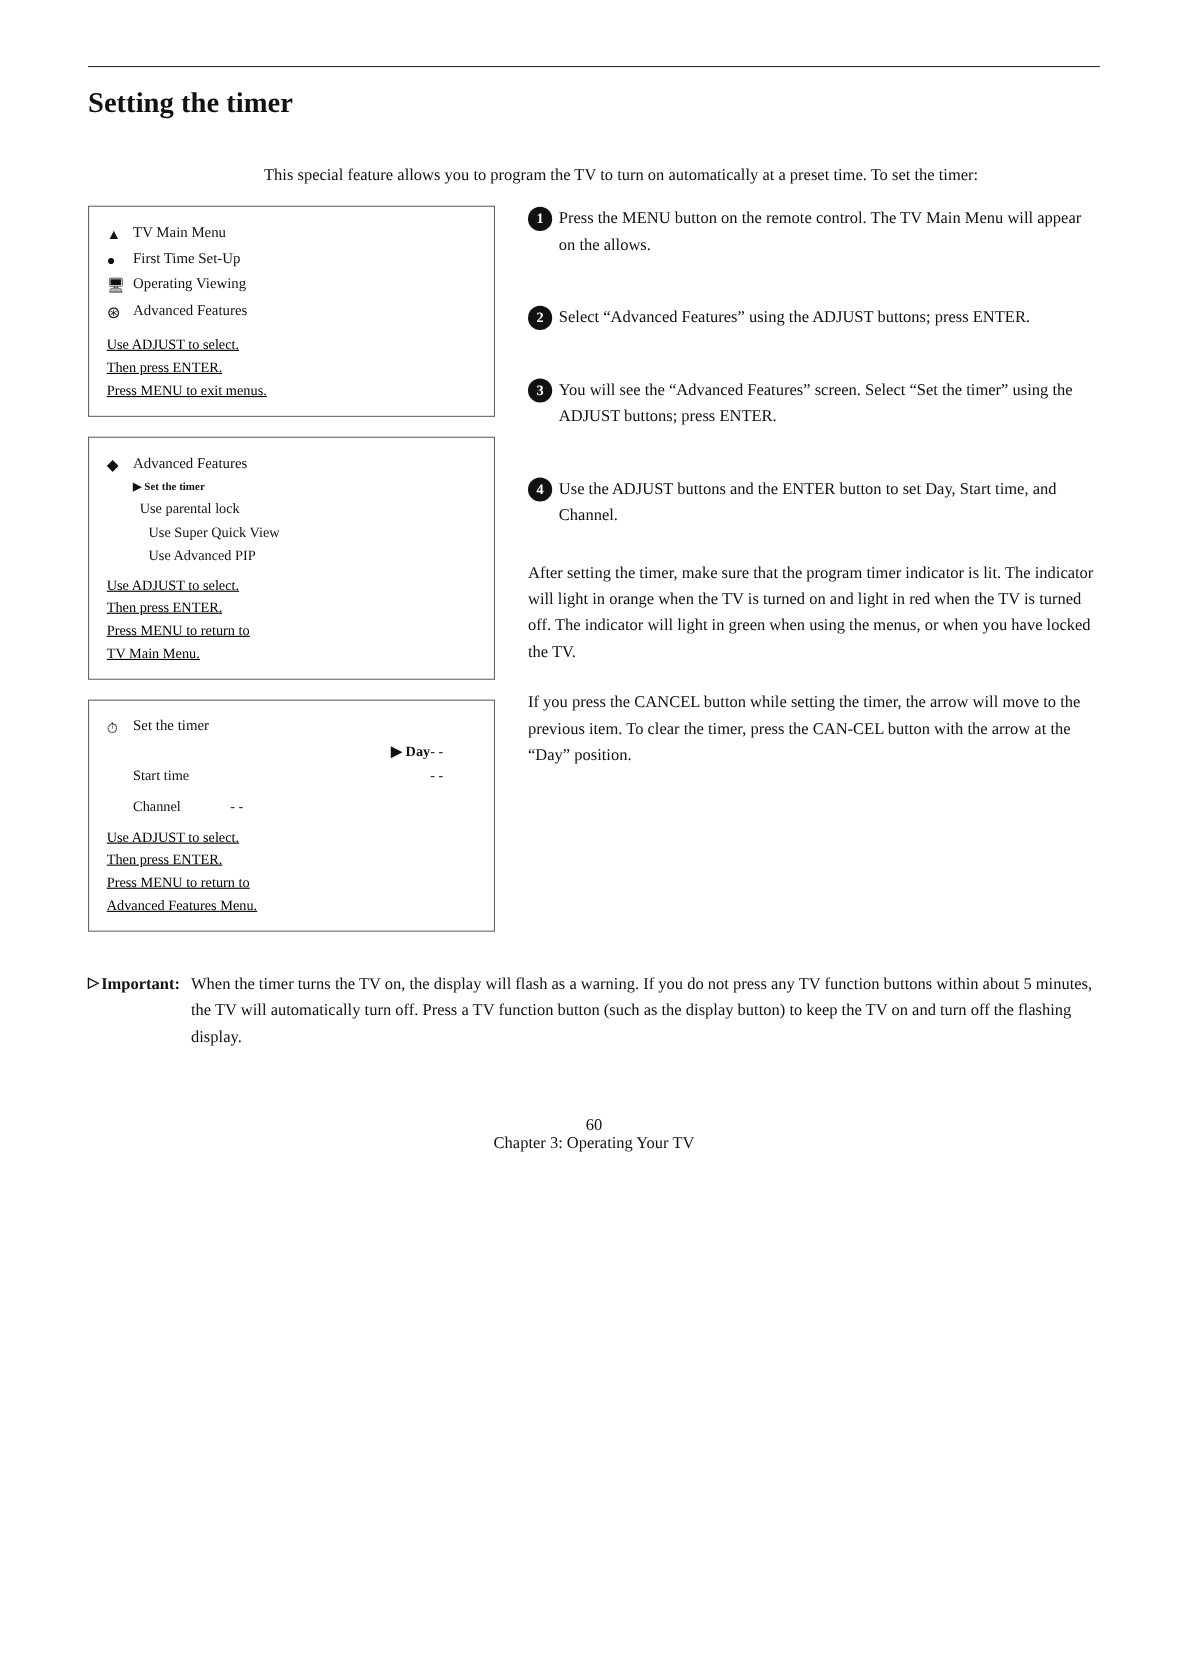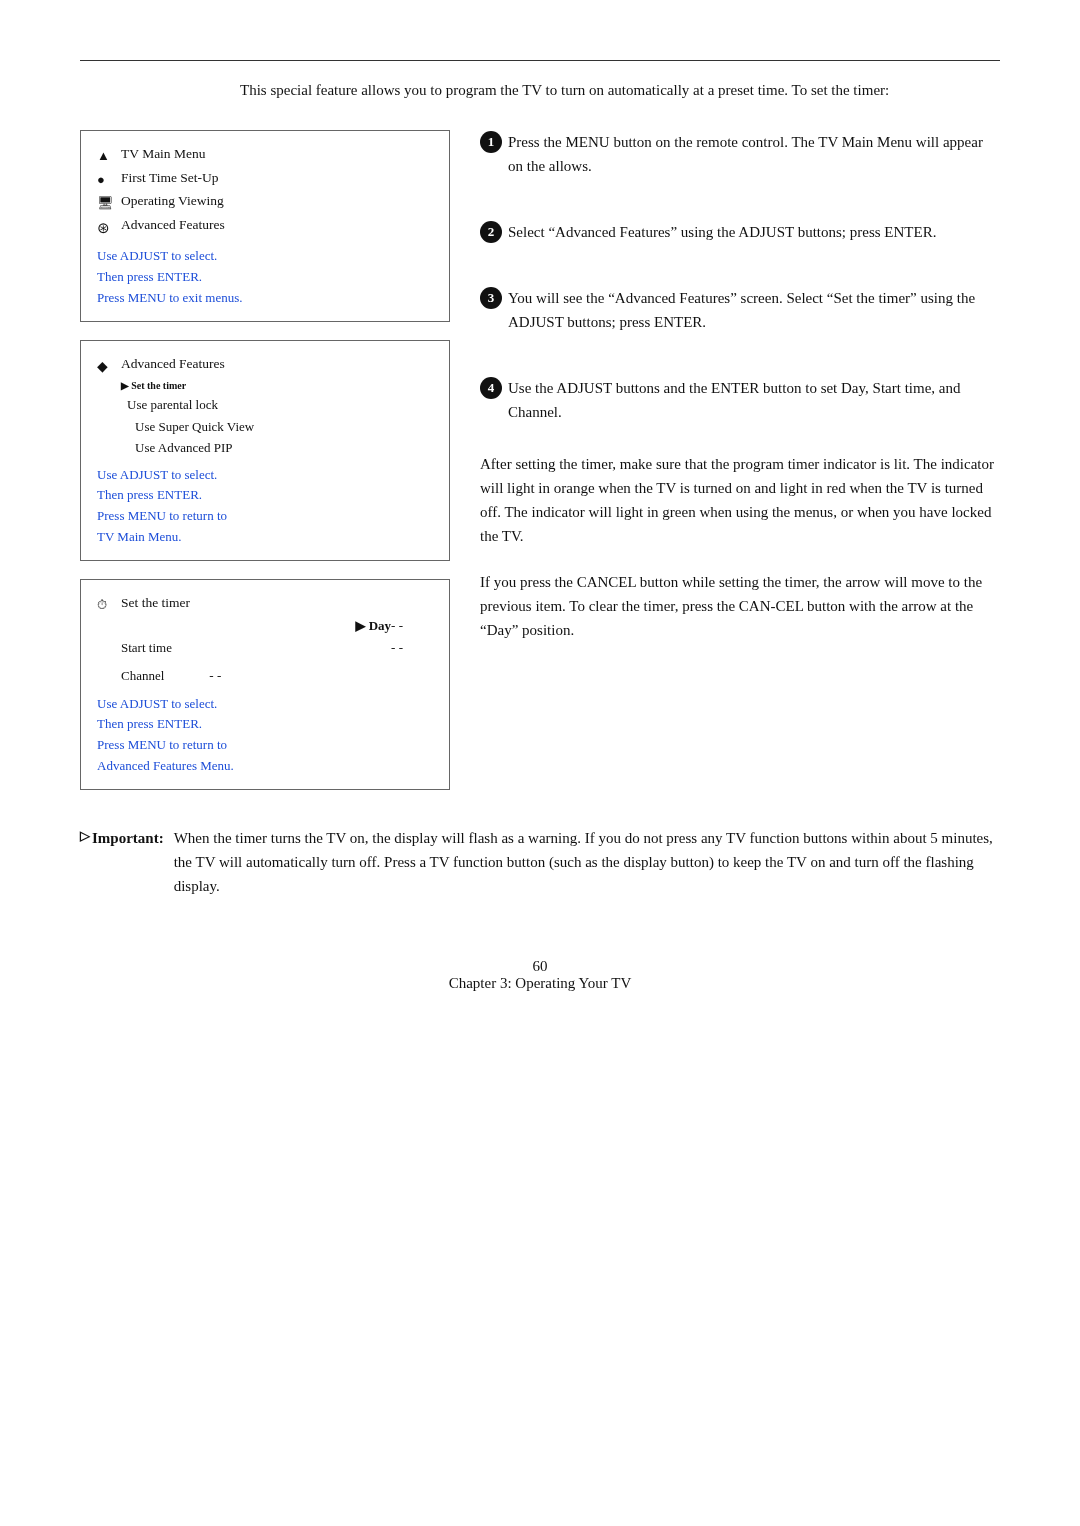--- a/index.html
+++ b/index.html
@@ -24,21 +24,21 @@
       margin-bottom: 18px;
       width: 100%;
     }
     .page-title {
       font-size: 26px;
       font-weight: bold;
       margin-bottom: 40px;
     }
     .intro-text {
       font-size: 15px;
-      margin-bottom: 28px;
+      margin-bottom: 15px;
       line-height: 1.55;
       margin-left: 160px;
     }
     .main-content {
       display: flex;
       flex-direction: row;
       gap: 0px;
     }
     .left-col {
       width: 370px;
@@ -71,22 +71,23 @@
       flex-shrink: 0;
       margin-top: 2px;
       font-size: 13px;
     }
     .menu-box .menu-item-text {
       font-size: 13.5px;
     }
     .menu-box .menu-footer {
       margin-top: 6px;
       font-size: 13px;
-      color: #1d4ed8;
-      line-height: 1.6;
+      color: #000000;
+      line-height: 1.6;
+      text-decoration: underline;
     }
     .step-block {
       margin-bottom: 28px;
     }
     .step-text {
       font-size: 15px;
       line-height: 1.6;
       margin-bottom: 0;
     }
     .step-num {
@@ -162,20 +163,21 @@
     }
     .menu-indent {
       margin-left: 24px;
     }
   </style>
 </head>
 <body>
 
 <div class="page">
   <hr class="top-rule">
+  <div class="page-title">Setting the timer</div>
 
   <div class="intro-text">This special feature allows you to program the TV to turn on automatically at a preset time. To set the timer:</div>
 
   <div class="main-content">
 
     <div class="left-col">
 
       <div class="menu-box">
         <div class="menu-item">
           <span class="menu-item-icon">▲</span>

